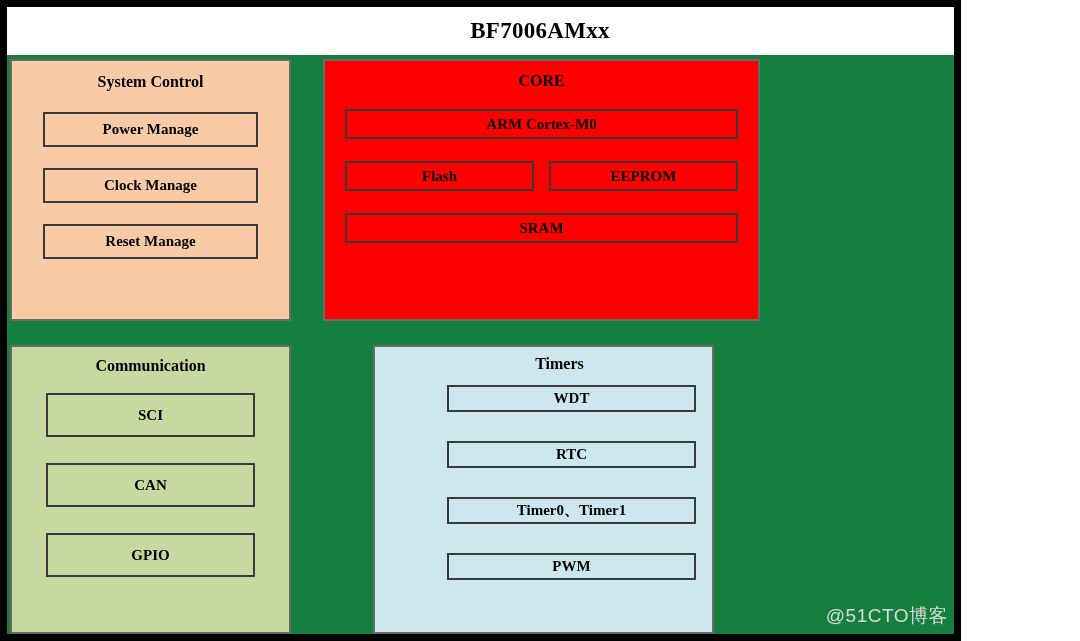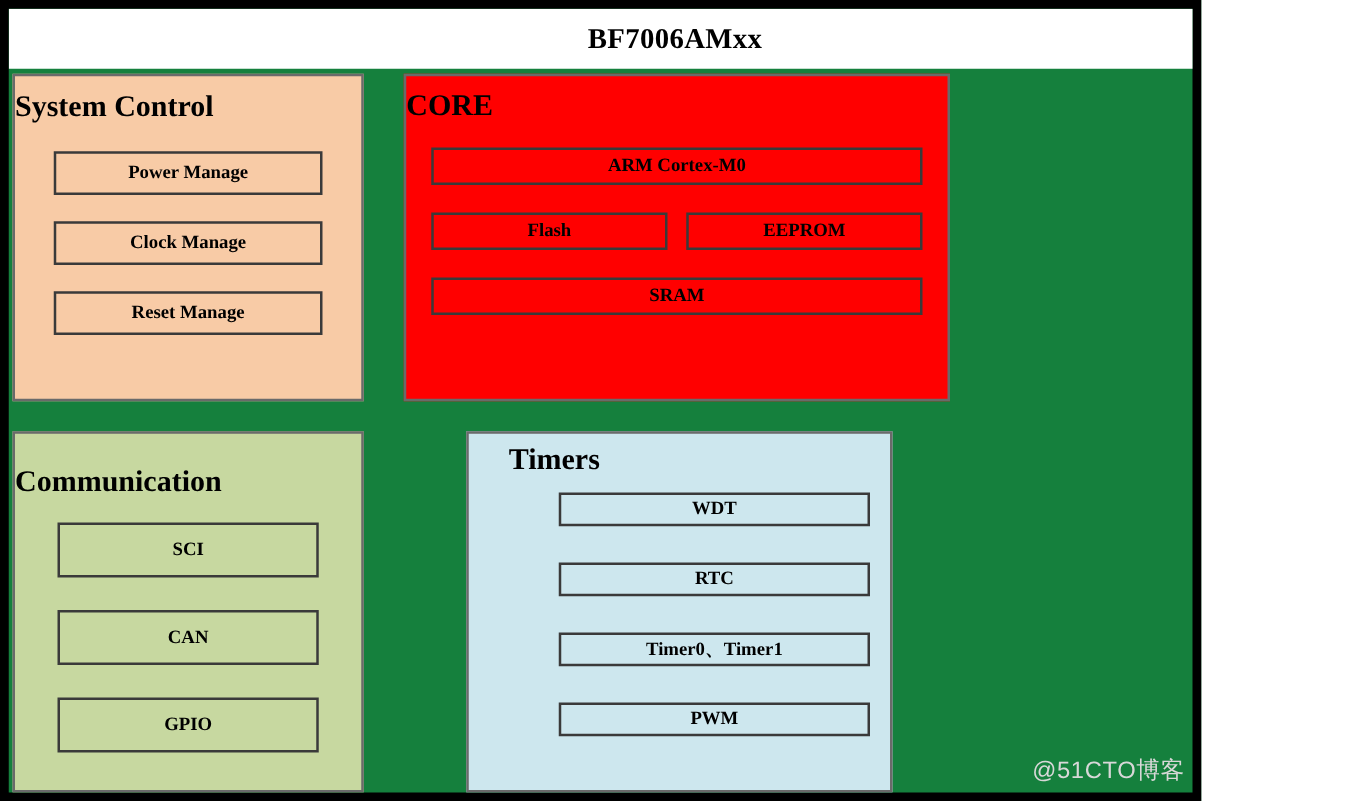--- a/index.html
+++ b/index.html
@@ -43,23 +43,24 @@
   
   .block {
     position: absolute;
     box-sizing: border-box;
     border: 2px solid #6a6a6a;
     display: flex;
     flex-direction: column;
     align-items: center;
   }
   .block-title {
-    font-size: 24px;
+    font-size: 16px;
     font-weight: bold;
     color: #000000;
+    text-align: center;
     width: 100%;
   }
   .items {
     width: 100%;
     display: flex;
     flex-direction: column;
     align-items: center;
     box-sizing: border-box;
   }
   .item {
@@ -121,21 +122,21 @@
   #analog-system .item { width: 100%; height: 28px; margin-bottom: 13px; }
 
   
   #communication {
     left: 3px;
     top: 338px;
     width: 281px;
     height: 289px;
     background: #c7d8a0;
   }
-  #communication .block-title { margin-top: 26px; }
+  #communication .block-title { margin-top: 10px; }
   #communication .items { padding: 0 34px; margin-top: 18px; }
   #communication .item { width: 100%; height: 44px; margin-bottom: 26px; }
 
   
   #timers {
     left: 366px;
     top: 338px;
     width: 341px;
     height: 289px;
     background: #cde7ee;

